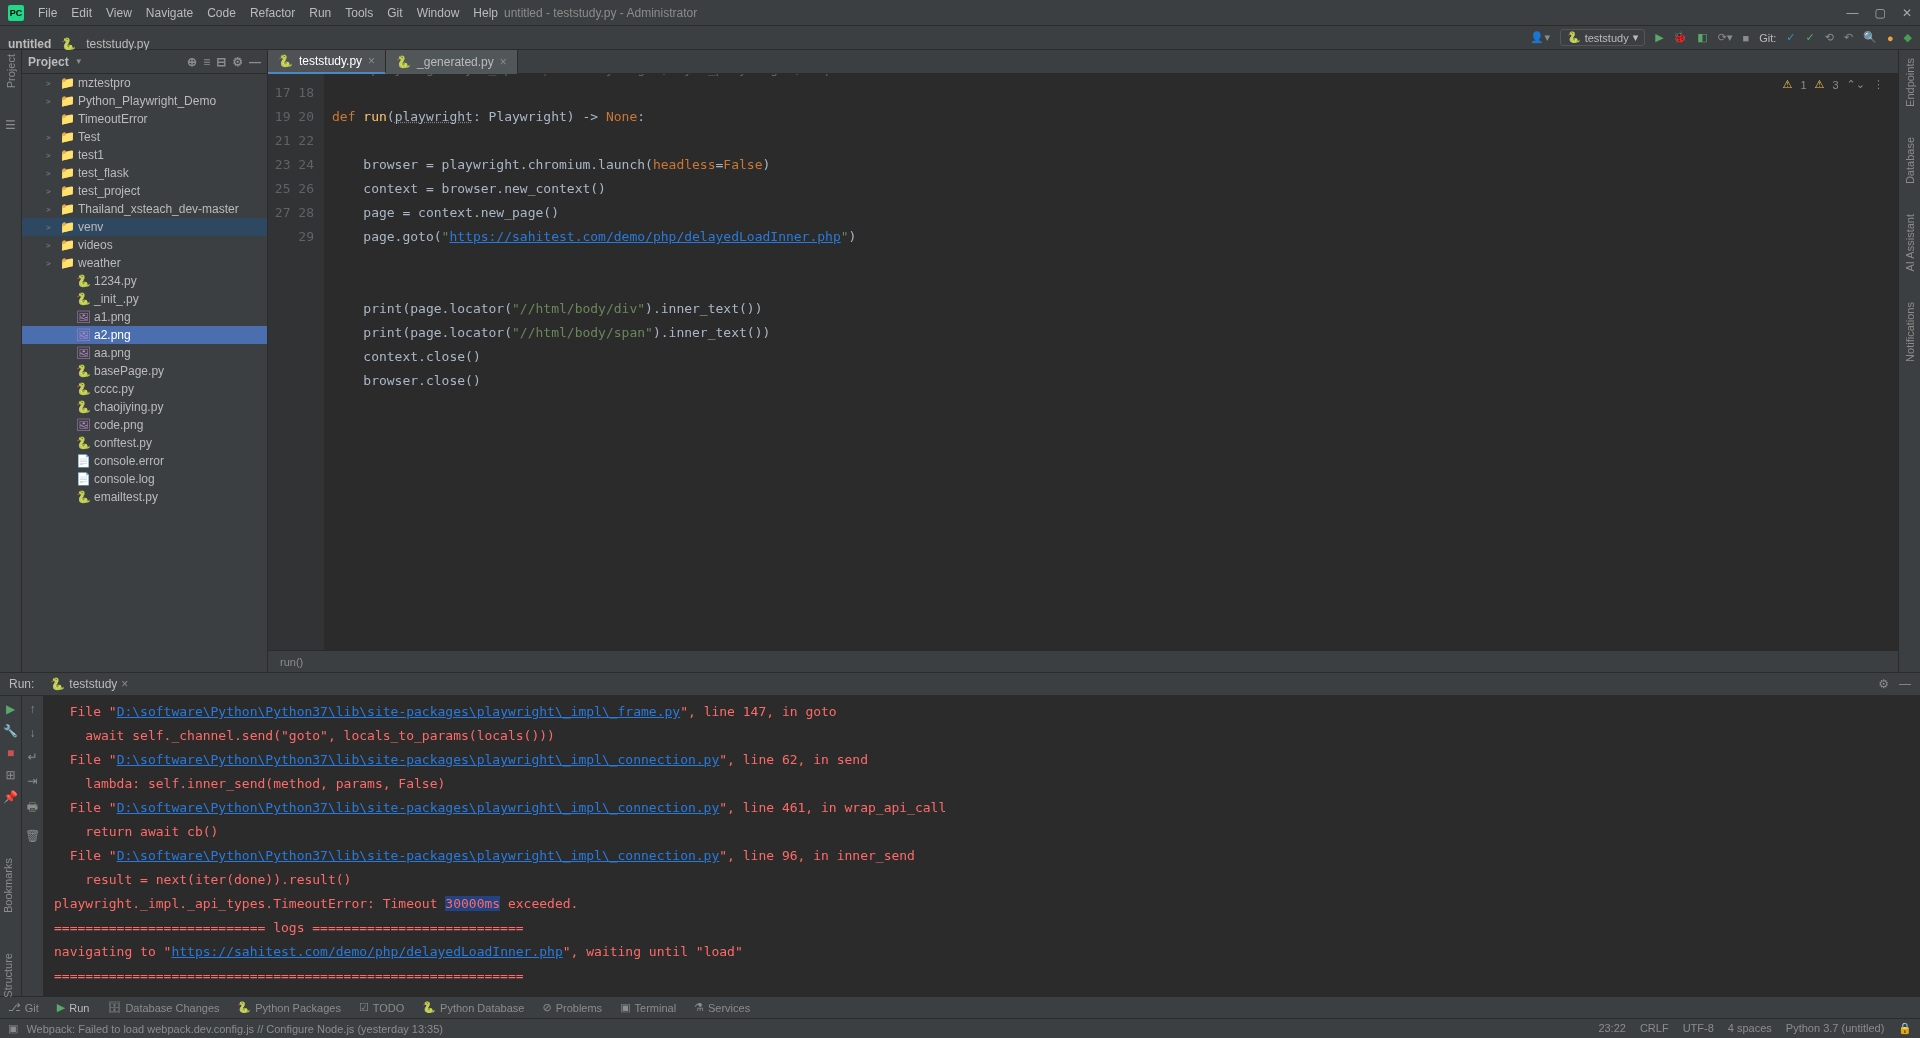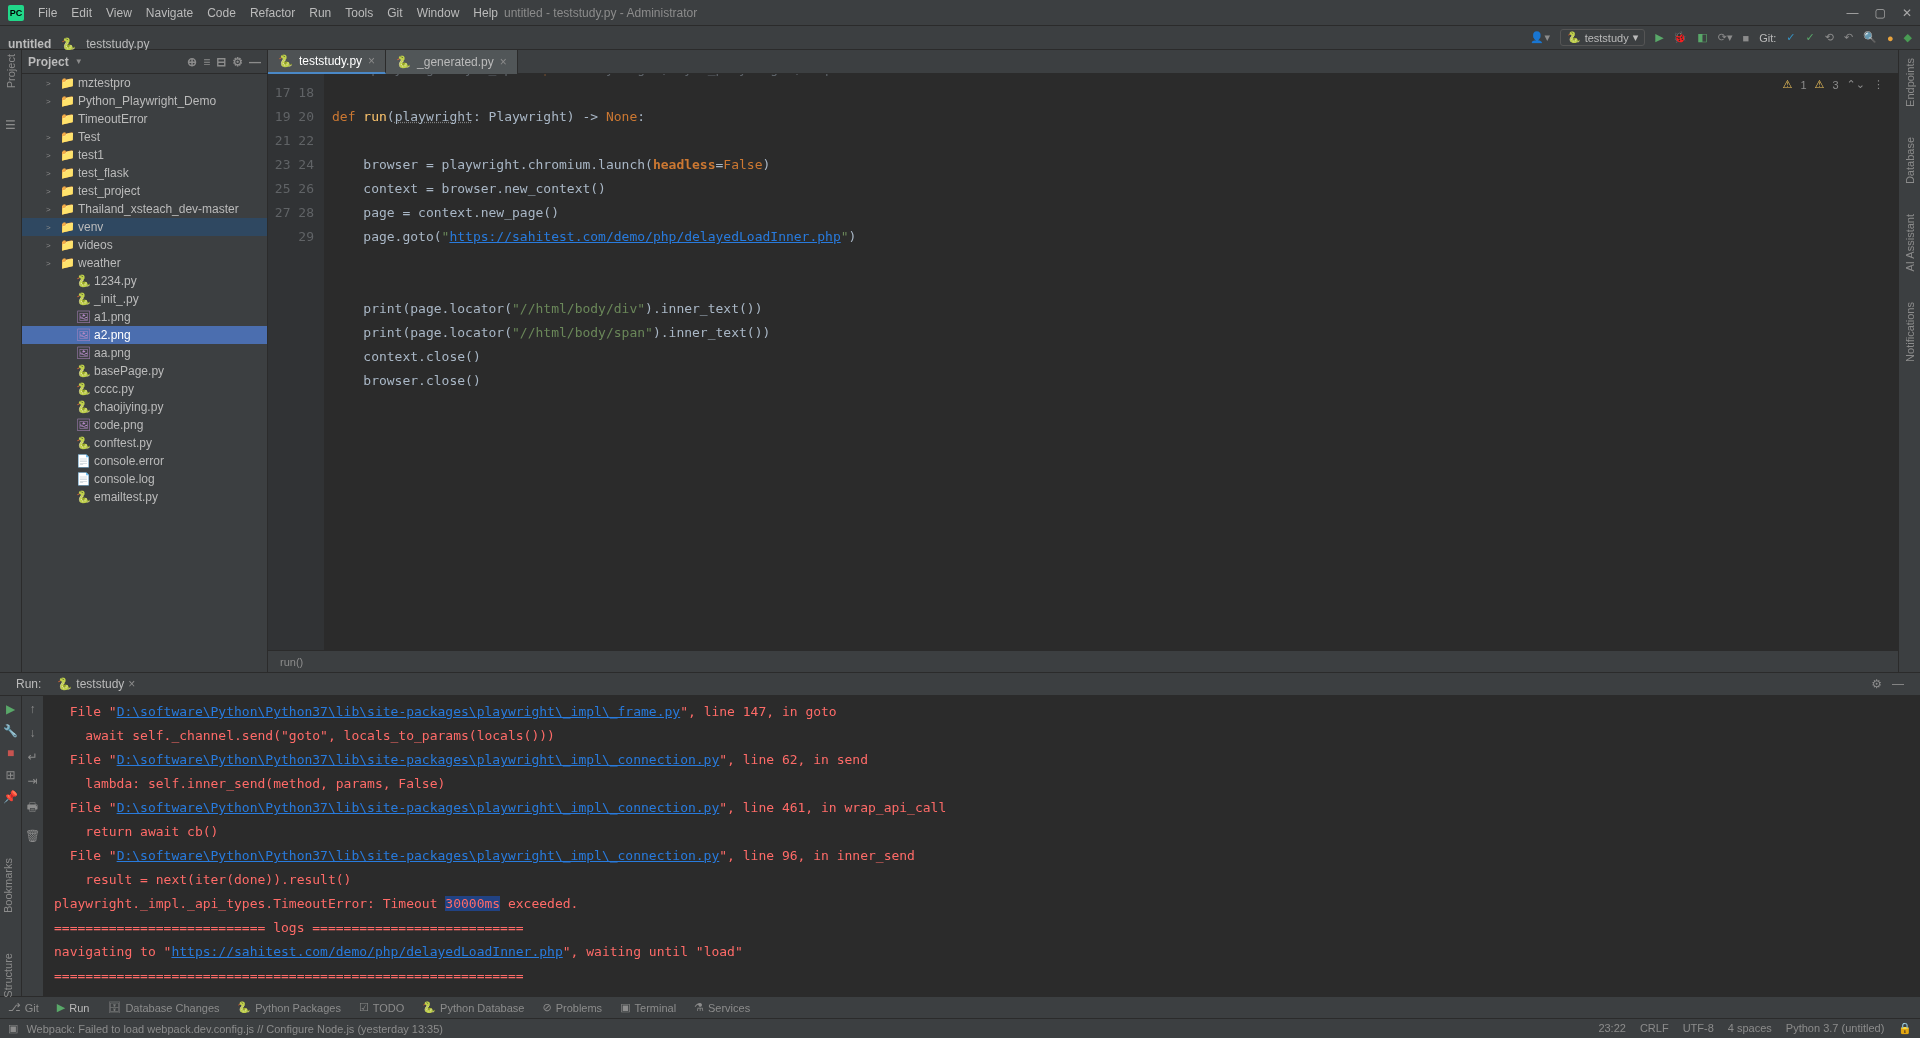--- a/index.html
+++ b/index.html
@@ -32,28 +32,28 @@
 .editor-area { flex:1; background:#2b2b2b; display:flex;flex-direction:column;}
 .editor-tabs { height:24px;background:#3c3f41;display:flex;align-items:center;border-bottom:1px solid #2b2b2b;}
 .editor-tab { height:24px;display:flex;align-items:center;padding:0 10px;gap:6px;border-right:1px solid #2b2b2b;background:#515658;}
 .editor-tab.active{background:#4e5254;border-bottom:2px solid #4a88c7;color:#fff;}
 .editor-body { flex:1;display:flex;overflow:hidden;position:relative;}
 .gutter { width:56px;background:#313335;color:#606366;text-align:right;padding-right:10px;font-family:'Consolas',monospace;font-size:13px;line-height:24px;padding-top:3px;}
 .code { flex:1;font-family:'Consolas',monospace;font-size:13px;line-height:24px;padding-top:3px;padding-left:8px;color:#a9b7c6;white-space:pre;position:relative;}
 .code .kw{color:#cc7832;}
 .code .str{color:#6a8759;}
 .code .fn{color:#ffc66d;}
-.code .param{color:#cc7832;font-weight:bold;}
+.code .param{color:#cc7832;}
 .code .link{color:#287bde;text-decoration:underline;}
 .code .curline{background:#323232;display:block;width:100%;}
 .breadcrumb-bar{height:22px;background:#3c3f41;border-top:1px solid #2b2b2b;padding-left:12px;font-size:11px;color:#8c8c8c;display:flex;align-items:center;}
 .editor-warnings { position:absolute;top:4px;right:14px;font-size:11px;color:#8c8c8c;display:flex;gap:8px;align-items:center;}
 .warn-icon{color:#f2c55c;}
 .right-stripe { width:22px;background:#3c3f41;border-left:1px solid #2b2b2b;display:flex;flex-direction:column;align-items:center;padding-top:8px;gap:30px;}
-.run-panel-header{height:24px;background:#3c3f41;border-top:1px solid #2b2b2b;border-bottom:1px solid #2b2b2b;display:flex;align-items:center;padding:0 16px;gap:10px;}
+.run-panel-header{height:24px;background:#3c3f41;border-top:1px solid #2b2b2b;border-bottom:1px solid #2b2b2b;display:flex;align-items:center;padding:0 9px;gap:10px;}
 .run-panel-header .tab{display:flex;align-items:center;gap:4px;padding:2px 6px;}
 .run-panel-header .right{margin-left:auto;display:flex;gap:10px;color:#8c8c8c;}
 .run-body{height:300px;display:flex;background:#2b2b2b;}
 .run-left-tools{width:22px;background:#3c3f41;border-right:1px solid #2b2b2b;display:flex;flex-direction:column;align-items:center;gap:8px;padding-top:6px;}
 .run-left-tools2{width:22px;background:#3c3f41;border-right:1px solid #2b2b2b;display:flex;flex-direction:column;align-items:center;gap:10px;padding-top:6px;}
 .console{flex:1;font-family:'Consolas',monospace;font-size:13px;line-height:24px;padding:4px 10px;color:#bbbbbb;overflow:auto;white-space:pre;}
 .console .red{color:#ff6b68;}
 .console .link{color:#287bde;text-decoration:underline;}
 .console .sel{background:#214283;}
 .bottom-tools{height:22px;background:#3c3f41;border-top:1px solid #2b2b2b;display:flex;align-items:center;padding:0 8px;gap:18px;font-size:11px;}

